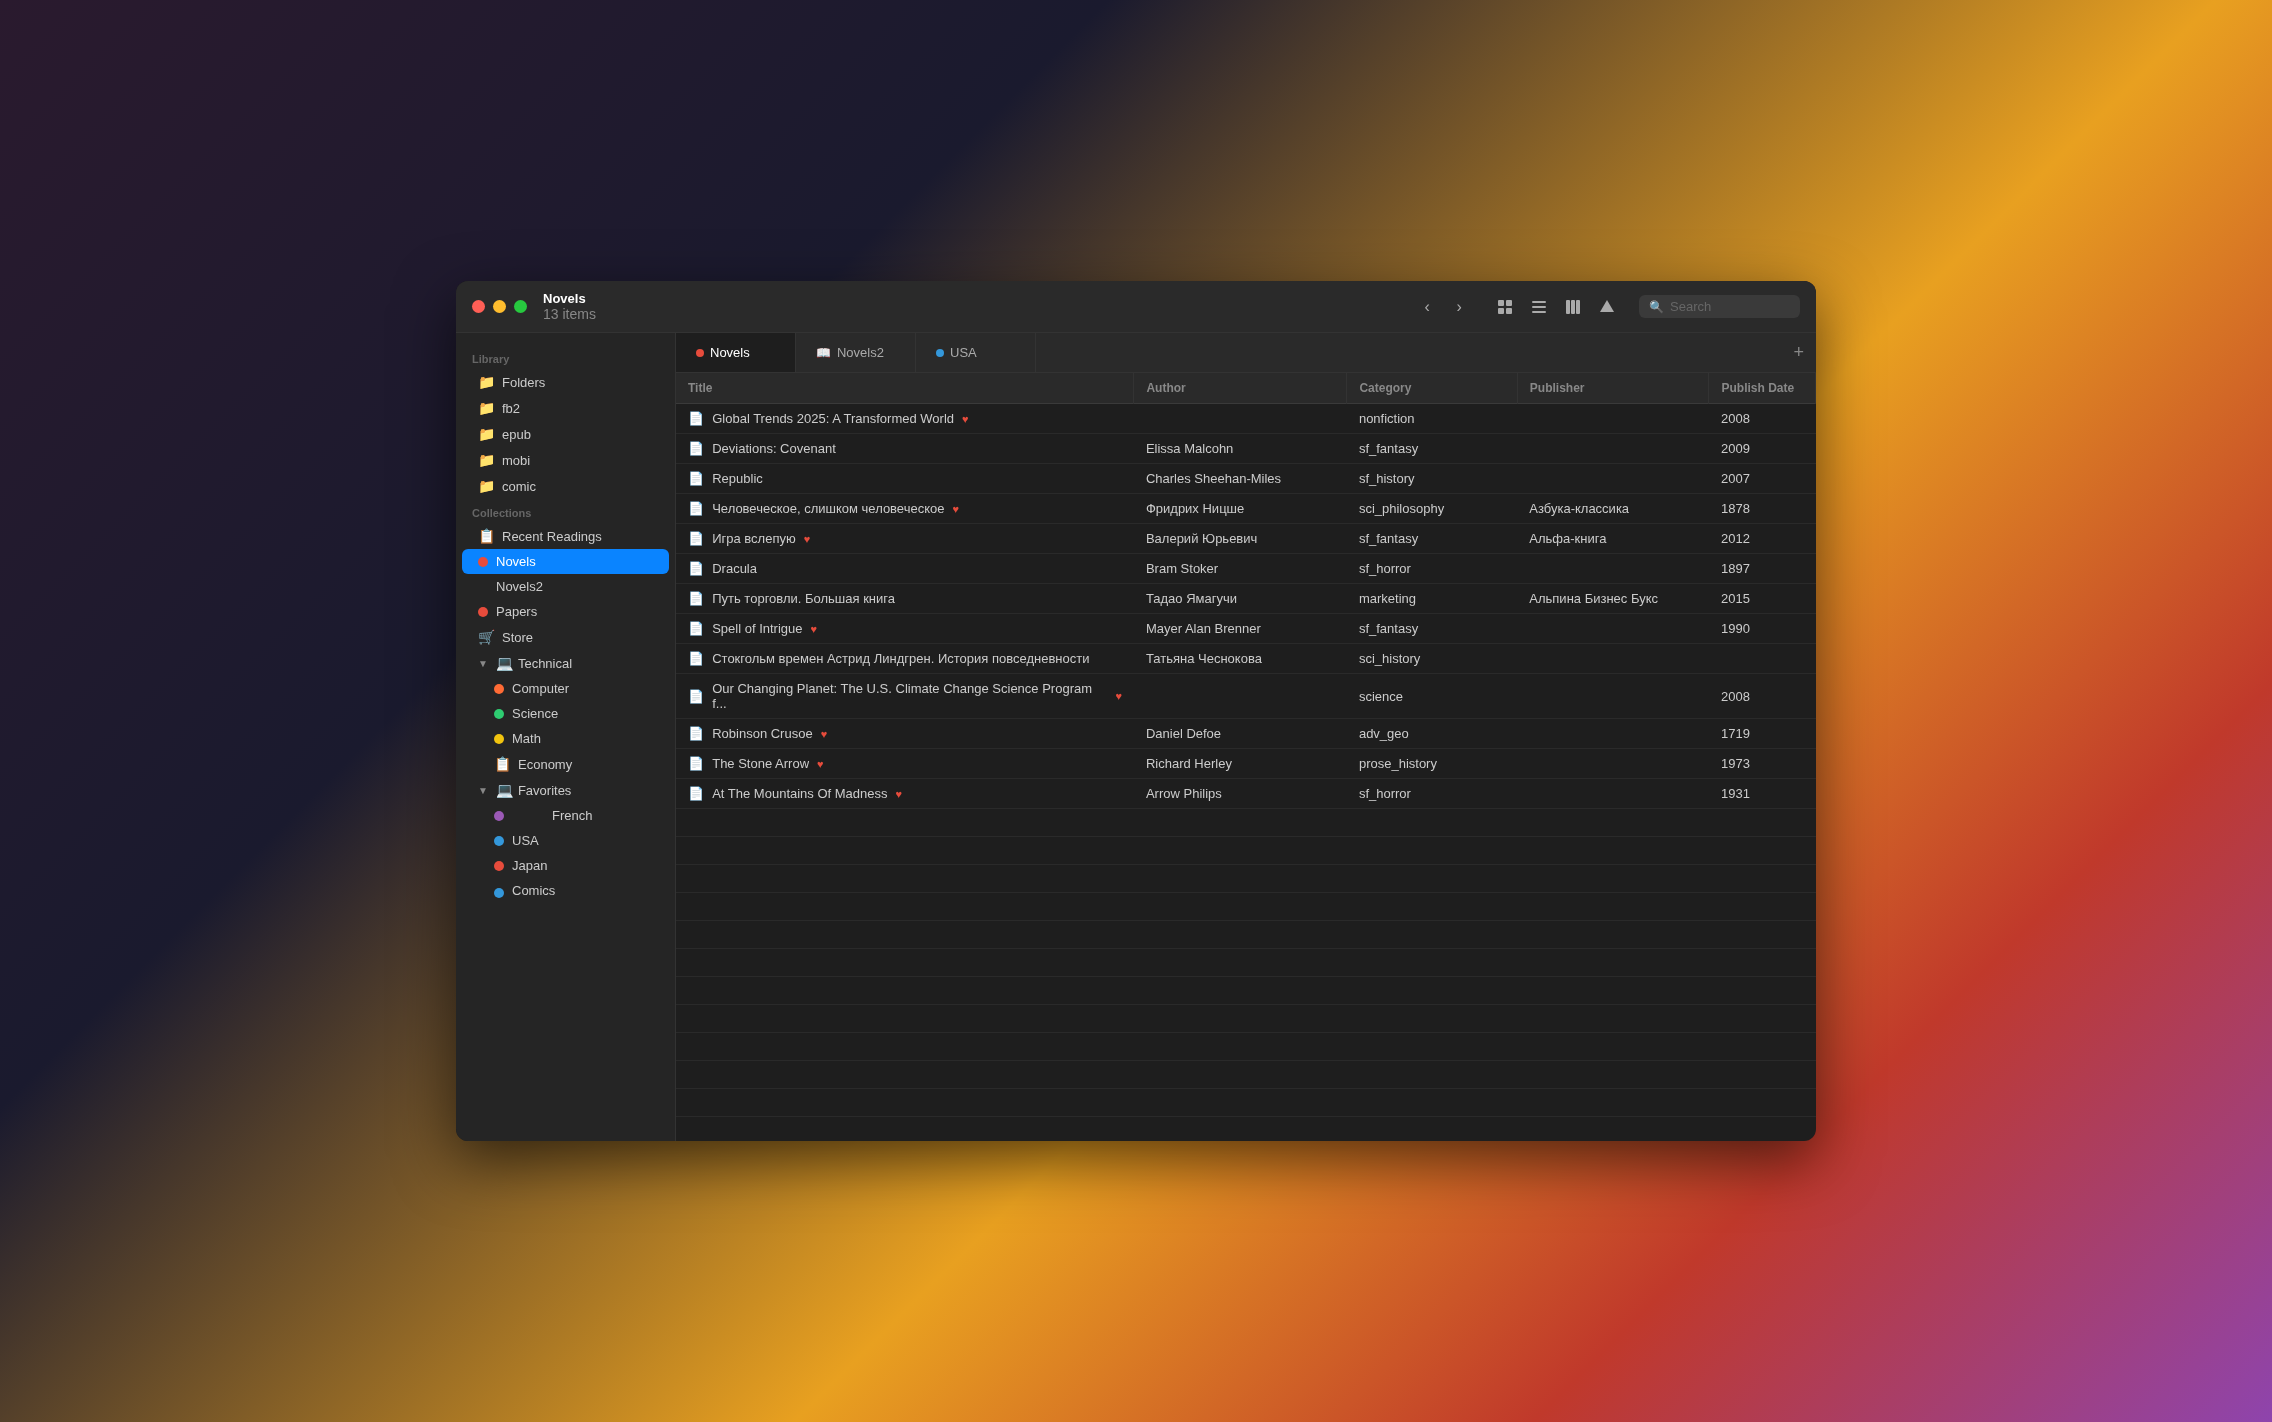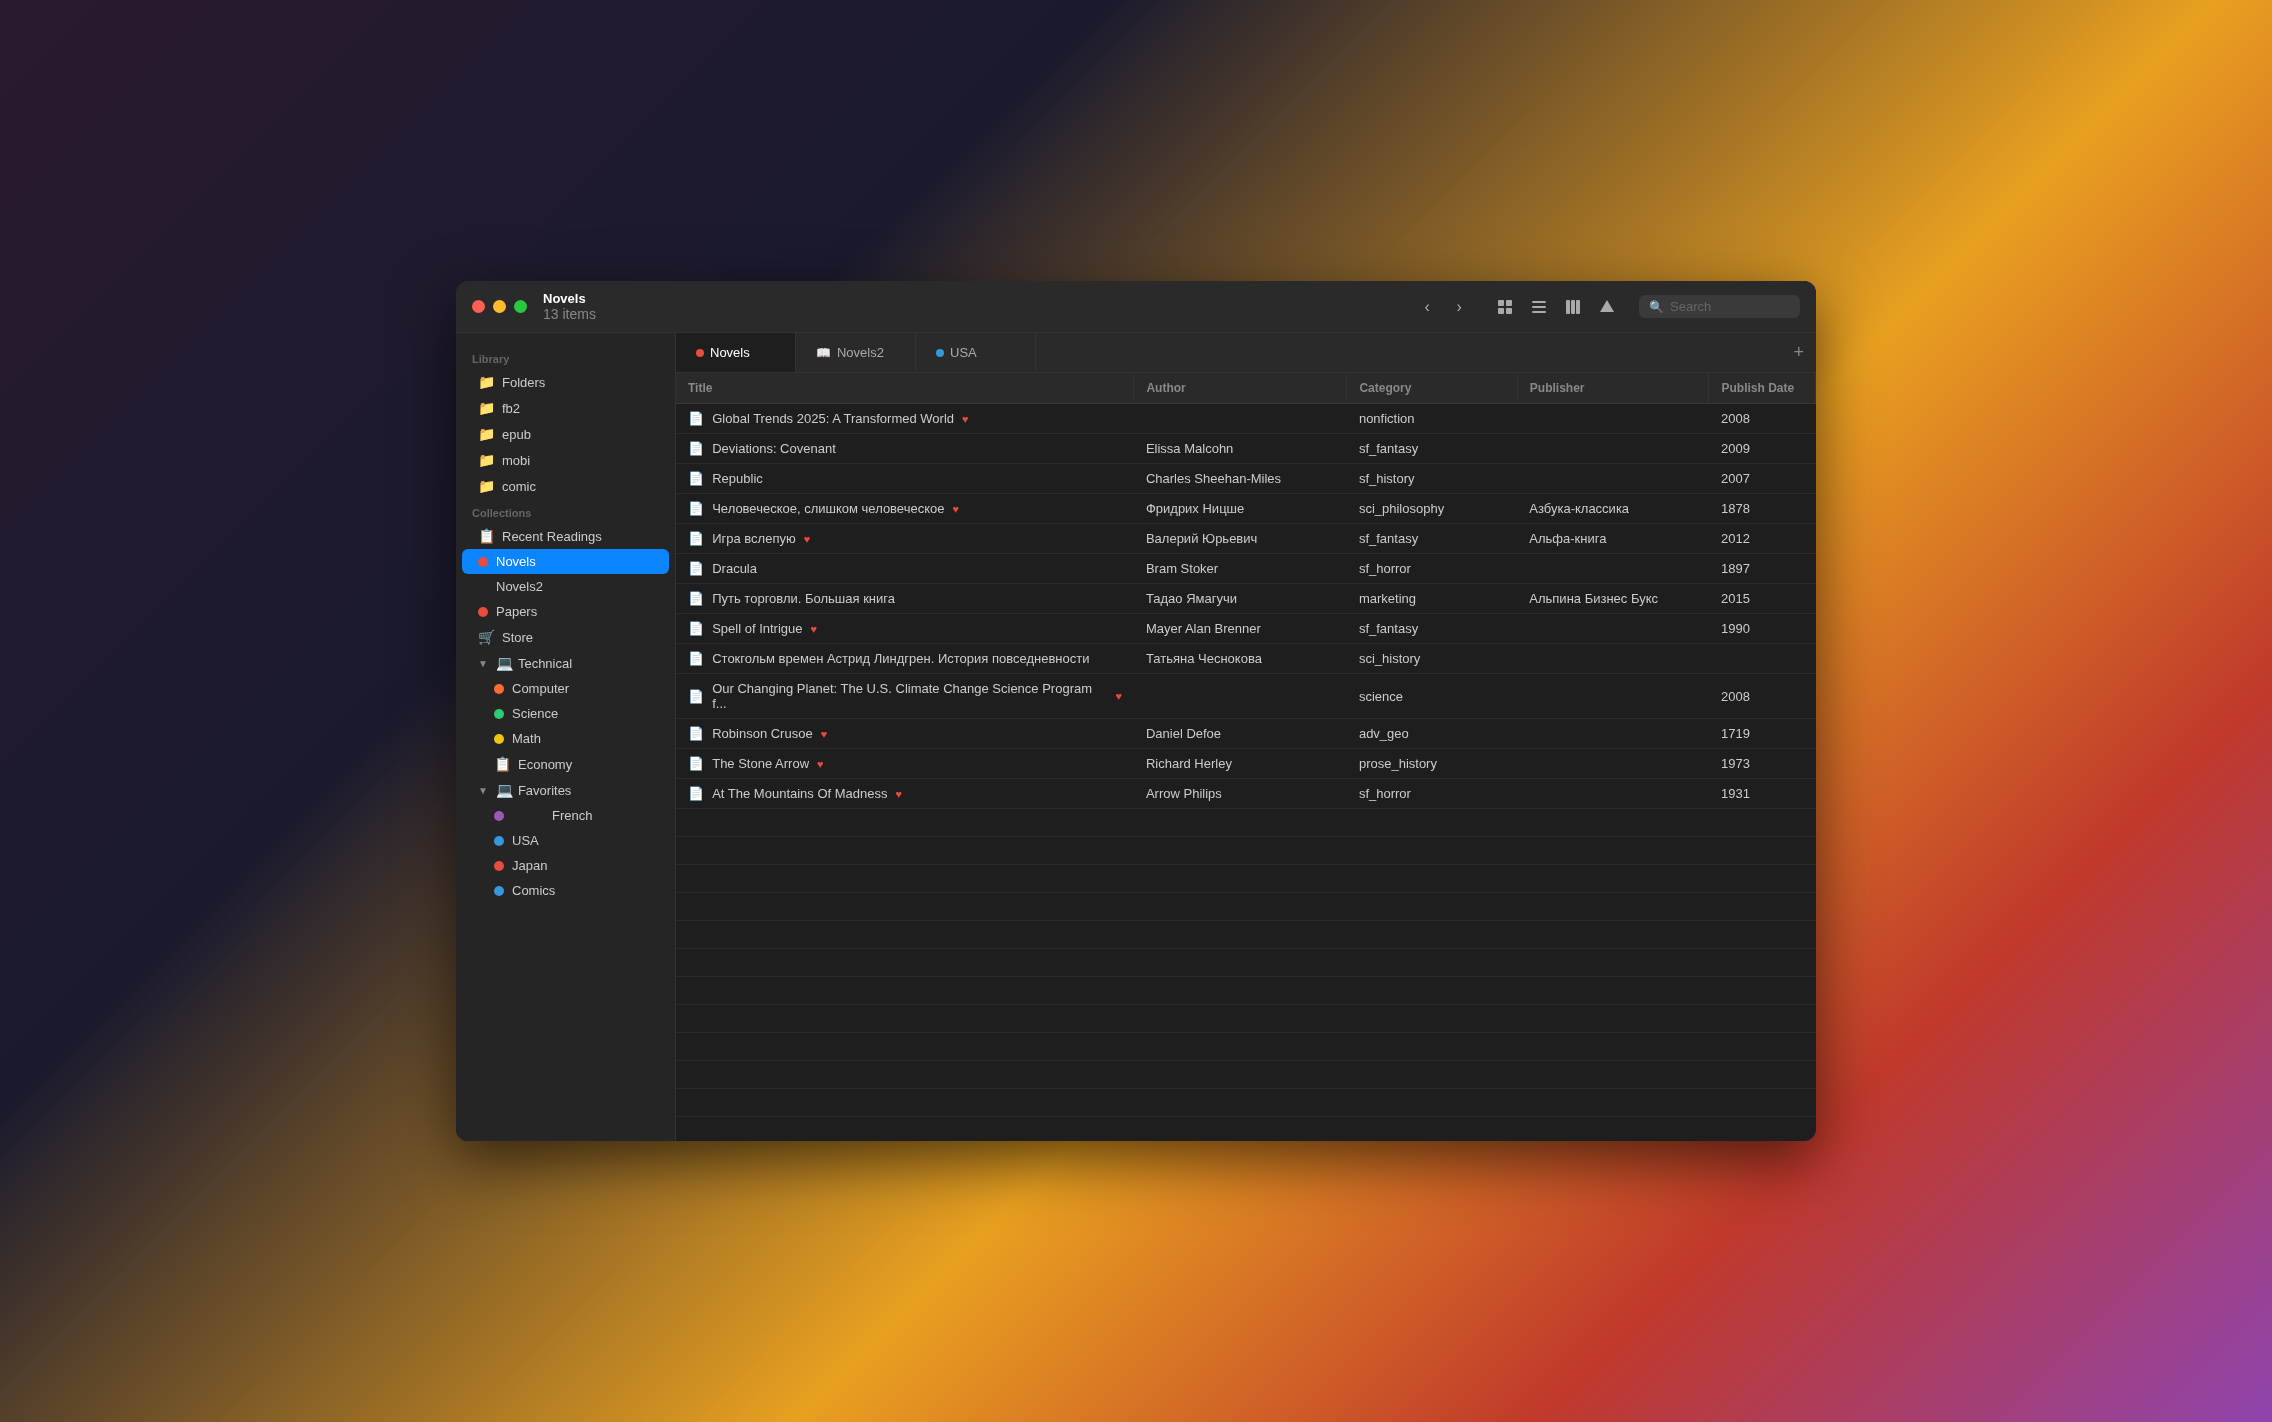--- a/index.html
+++ b/index.html
@@ -388,21 +388,21 @@
         <span>French</span>
       </div>
       <div class="sidebar-item" style="padding-left:32px;">
         <span class="sidebar-dot" style="background:#3498db;"></span>
         <span>USA</span>
       </div>
       <div class="sidebar-item" style="padding-left:32px;">
         <span class="sidebar-dot" style="background:#e74c3c;"></span>
         <span>Japan</span>
       </div>
-      <div class="sidebar-item" style="padding-left:32px;">
+      <div class="sidebar-item" style="padding-left:32px;align-items:flex-end;">
         <span class="sidebar-dot" style="background:#3498db;"></span>
         <span>Comics</span>
       </div>
     </div>
 
     <div class="main-content">
 
       <div class="tab-bar">
         <div class="tab active">
           <span class="tab-dot" style="background:#e74c3c;"></span>

